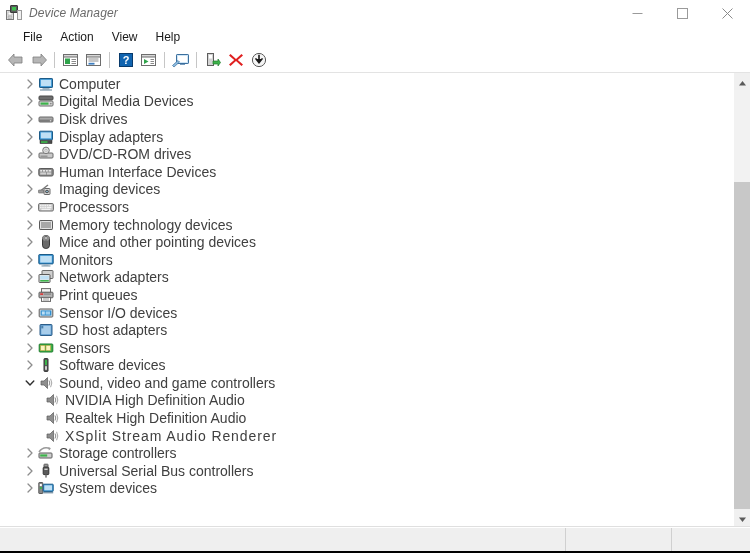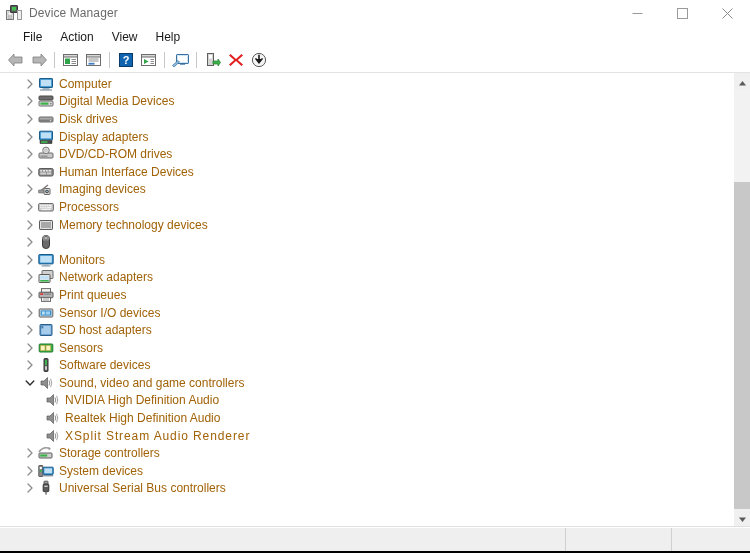--- a/index.html
+++ b/index.html
@@ -24,20 +24,21 @@
     overflow: hidden;
   }
 
   
   .titlebar {
     position: relative;
     height: 26px;
     background: #ffffff;
     display: flex;
     align-items: center;
+    font-style: italic;
   }
   .titlebar-icon {
     width: 16px;
     height: 16px;
     margin-left: 6px;
     margin-right: 7px;
     flex: 0 0 auto;
     position: relative;
   }
   .title-text {
@@ -140,22 +141,22 @@
     width: 16px;
     height: 16px;
     flex: 0 0 auto;
     display: flex;
     align-items: center;
     justify-content: center;
     margin-right: 5px;
   }
   .node-icon svg { display: block; }
   .row-label {
-    font-size: 12px;
-    color: #a16207;
+    font-size: 14px;
+    color: #404040;
     line-height: 14px;
   }
   .lvl1 { padding-left: 22px; }
   .lvl2 { padding-left: 44px; }
   .spaced { letter-spacing: 0.9px; }
 
   
   .vscroll {
     position: absolute;
     right: 0;
@@ -546,20 +547,21 @@
             </svg>
           </span>
           <span class="node-icon">
             <svg width="16" height="16" viewBox="0 0 16 16">
               <rect x="4.5" y="1.5" width="7" height="13" rx="3.3" fill="#6a6a6a" stroke="#3a3a3a"></rect>
               <rect x="4.5" y="1.5" width="7" height="5.5" rx="3.3" fill="#8e8e8e"></rect>
               <line x1="8" y1="2" x2="8" y2="6.6" stroke="#3a3a3a" stroke-width="0.8"></line>
               <rect x="7.3" y="3" width="1.4" height="2.4" rx="0.6" fill="#d8d8d8"></rect>
             </svg>
           </span>
+          <span class="row-label">Mice and other pointing devices</span>
         </div>
         <div class="row lvl1">
           <span class="twisty">
             <svg width="8" height="10" viewBox="0 0 8 10">
               <path d="M2 1 L6 5 L2 9" fill="none" stroke="#8d8d8d" stroke-width="1.3" stroke-linecap="round" stroke-linejoin="round"></path>
             </svg>
           </span>
           <span class="node-icon">
             <svg width="16" height="16" viewBox="0 0 16 16">
               <rect x="0.8" y="2.5" width="14.4" height="9.4" rx="0.7" fill="#2f8fd0" stroke="#1d5b87"></rect>
@@ -728,45 +730,45 @@
           <span class="row-label">Storage controllers</span>
         </div>
         <div class="row lvl1">
           <span class="twisty">
             <svg width="8" height="10" viewBox="0 0 8 10">
               <path d="M2 1 L6 5 L2 9" fill="none" stroke="#8d8d8d" stroke-width="1.3" stroke-linecap="round" stroke-linejoin="round"></path>
             </svg>
           </span>
           <span class="node-icon">
             <svg width="16" height="16" viewBox="0 0 16 16">
+              <rect x="6" y="1.2" width="4" height="3" rx="0.5" fill="#9a9a9a" stroke="#5a5a5a"></rect>
+              <rect x="5.2" y="4.2" width="5.6" height="7.4" rx="0.8" fill="#5a5a5a" stroke="#333"></rect>
+              <rect x="6.4" y="5.6" width="3.2" height="1.4" fill="#cfcfcf"></rect>
+              <rect x="7.2" y="11.6" width="1.6" height="3" fill="#7a7a7a"></rect>
+            </svg>
+          </span>
+          <span class="row-label">Universal Serial Bus controllers</span>
+        </div>
+        <div class="row lvl1">
+          <span class="twisty">
+            <svg width="8" height="10" viewBox="0 0 8 10">
+              <path d="M2 1 L6 5 L2 9" fill="none" stroke="#8d8d8d" stroke-width="1.3" stroke-linecap="round" stroke-linejoin="round"></path>
+            </svg>
+          </span>
+          <span class="node-icon">
+            <svg width="16" height="16" viewBox="0 0 16 16">
               <rect x="0.8" y="2.5" width="4" height="11" rx="0.5" fill="#8a8a8a" stroke="#5a5a5a"></rect>
               <rect x="1.8" y="4" width="2" height="2" fill="#ffffff"></rect>
               <rect x="1.8" y="7" width="2" height="2" fill="#3cb34a"></rect>
               <rect x="5.2" y="4.2" width="10" height="7.2" rx="0.6" fill="#2f8fd0" stroke="#1d5b87"></rect>
               <rect x="6.3" y="5.3" width="7.8" height="5" fill="#bfe0f5"></rect>
               <rect x="5.2" y="12" width="10" height="1.4" fill="#7f97a8"></rect>
             </svg>
           </span>
           <span class="row-label">System devices</span>
-        </div>
-        <div class="row lvl1">
-          <span class="twisty">
-            <svg width="8" height="10" viewBox="0 0 8 10">
-              <path d="M2 1 L6 5 L2 9" fill="none" stroke="#8d8d8d" stroke-width="1.3" stroke-linecap="round" stroke-linejoin="round"></path>
-            </svg>
-          </span>
-          <span class="node-icon">
-            <svg width="16" height="16" viewBox="0 0 16 16">
-              <rect x="6" y="1.2" width="4" height="3" rx="0.5" fill="#9a9a9a" stroke="#5a5a5a"></rect>
-              <rect x="5.2" y="4.2" width="5.6" height="7.4" rx="0.8" fill="#5a5a5a" stroke="#333"></rect>
-              <rect x="6.4" y="5.6" width="3.2" height="1.4" fill="#cfcfcf"></rect>
-              <rect x="7.2" y="11.6" width="1.6" height="3" fill="#7a7a7a"></rect>
-            </svg>
-          </span>
-          <span class="row-label">Universal Serial Bus controllers</span>
         </div>
       </div>
 
     <div class="vscroll">
       <div class="sb-track">
         <div class="sb-thumb"></div>
       </div>
       <div class="sb-arrow up">
         <span>
         <svg width="9" height="7" viewBox="0 0 9 7">

